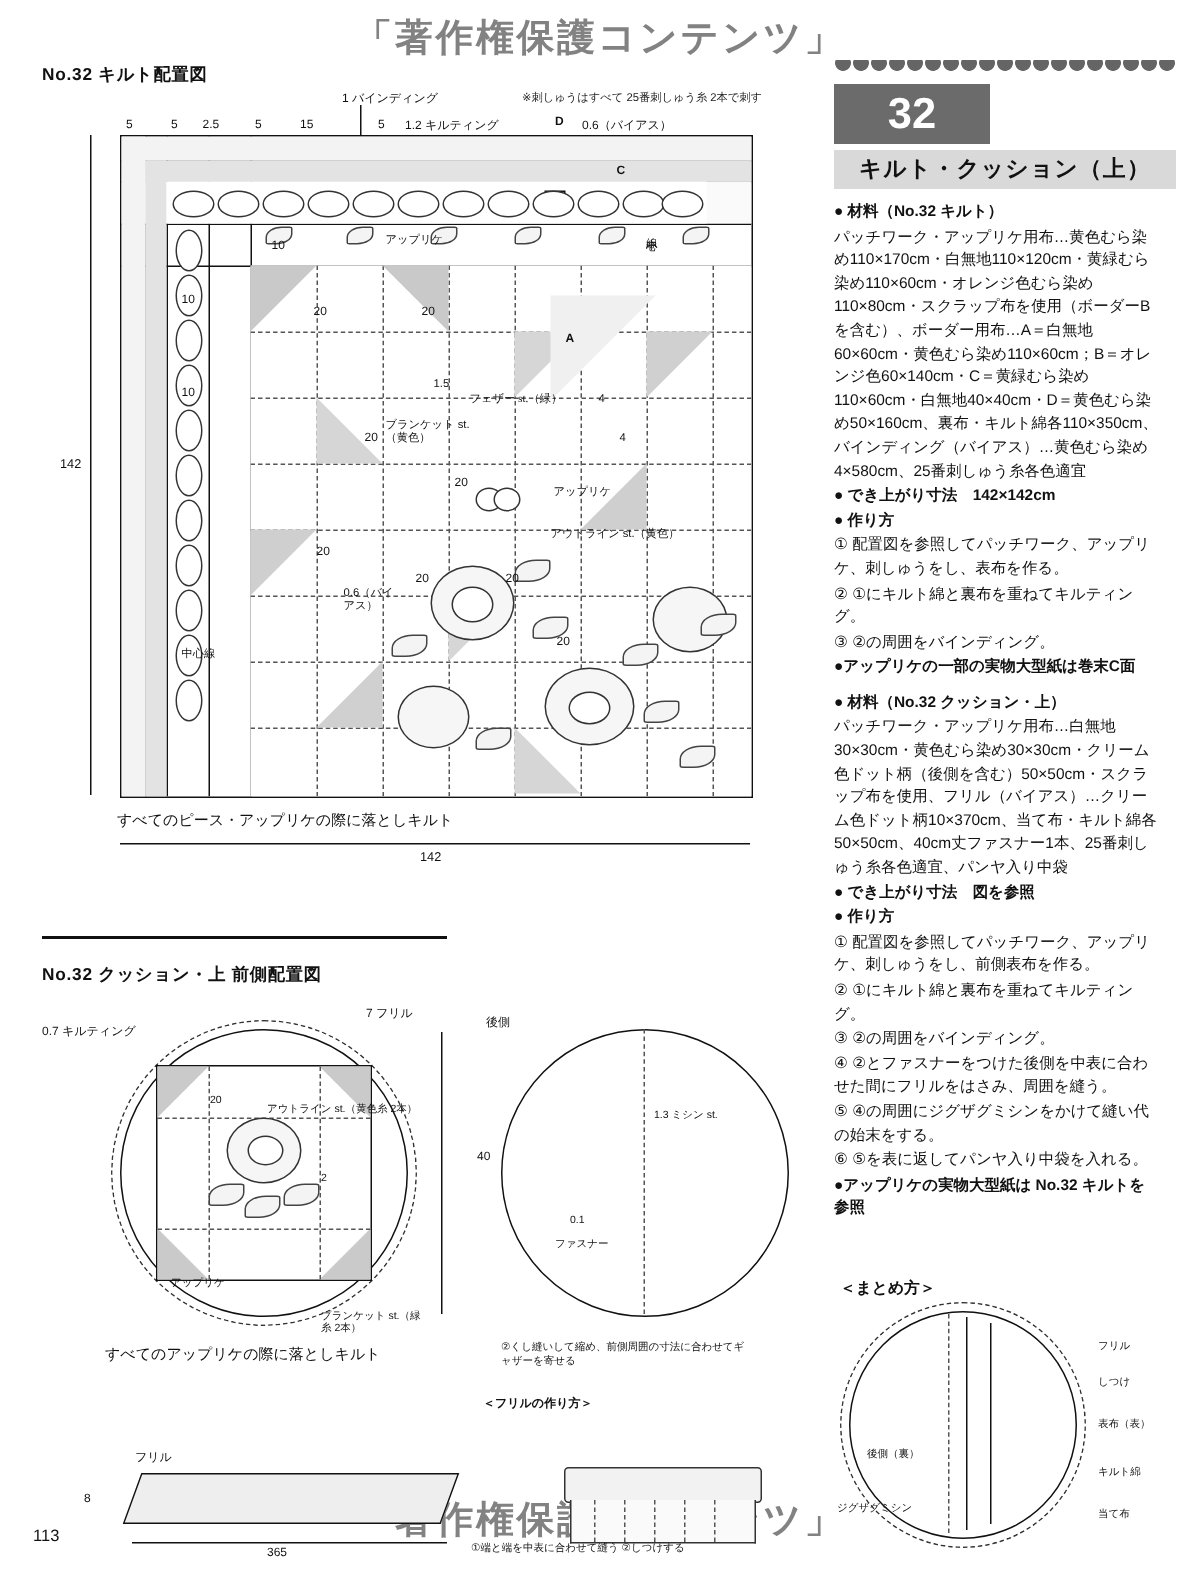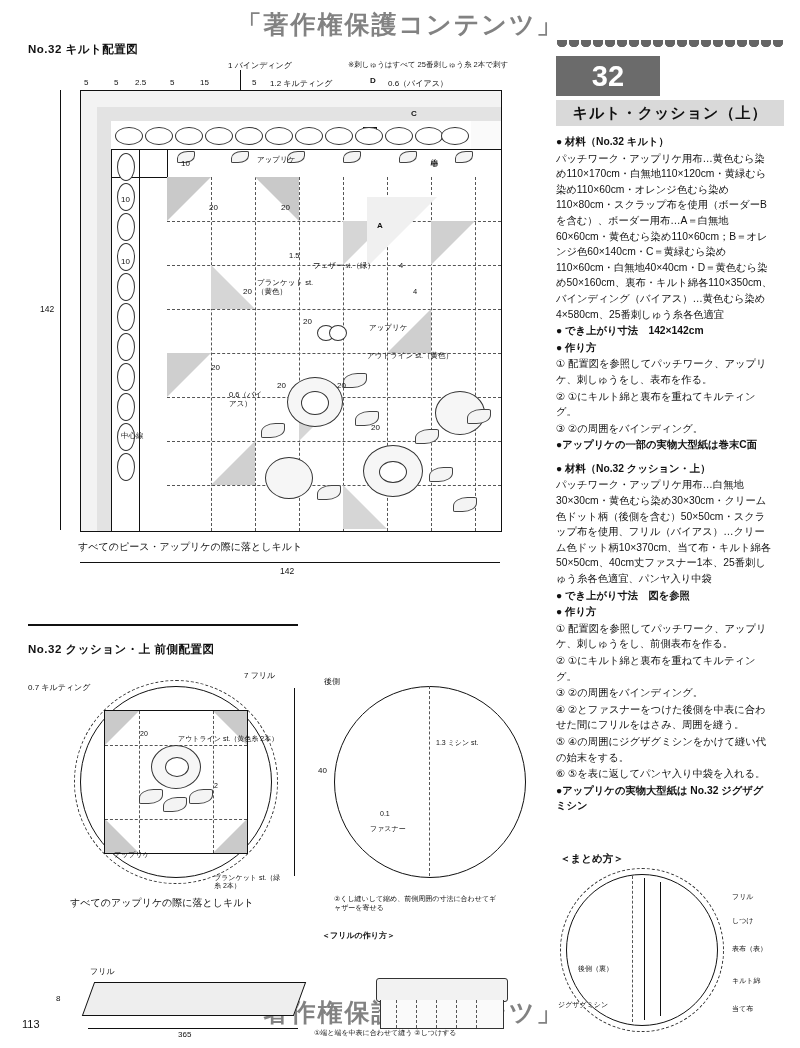--- a/index.html
+++ b/index.html
@@ -371,21 +371,21 @@
       <p class="bullet">● 材料（No.32 クッション・上）</p>
       <p>パッチワーク・アップリケ用布…白無地30×30cm・黄色むら染め30×30cm・クリーム色ドット柄（後側を含む）50×50cm・スクラップ布を使用、フリル（バイアス）…クリーム色ドット柄10×370cm、当て布・キルト綿各50×50cm、40cm丈ファスナー1本、25番刺しゅう糸各色適宜、パンヤ入り中袋</p>
       <p class="bullet">● でき上がり寸法　図を参照</p>
       <p class="bullet">● 作り方</p>
       <p>① 配置図を参照してパッチワーク、アップリケ、刺しゅうをし、前側表布を作る。</p>
       <p>② ①にキルト綿と裏布を重ねてキルティング。</p>
       <p>③ ②の周囲をバインディング。</p>
       <p>④ ②とファスナーをつけた後側を中表に合わせた間にフリルをはさみ、周囲を縫う。</p>
       <p>⑤ ④の周囲にジグザグミシンをかけて縫い代の始末をする。</p>
       <p>⑥ ⑤を表に返してパンヤ入り中袋を入れる。</p>
-      <p class="bullet">●アップリケの実物大型紙は No.32 ジグザグミシン</p>
+      <p class="bullet">●アップリケの実物大型紙は No.32 キルトを参照</p>
     </div>
 
     <div class="matome">
       <div class="matome-t">＜まとめ方＞</div>
 
       <div class="circle" style="left:10px;top:22px;width:150px;height:150px;"></div>
       <div class="ruffle" style="left:4px;top:16px;width:162px;height:162px;"></div>
       <div class="dash-v" style="left:76px;top:24px;height:146px;"></div>
       <div class="vline" style="left:88px;top:26px;height:142px;"></div>
       <div class="vline" style="left:104px;top:30px;height:134px;"></div>

